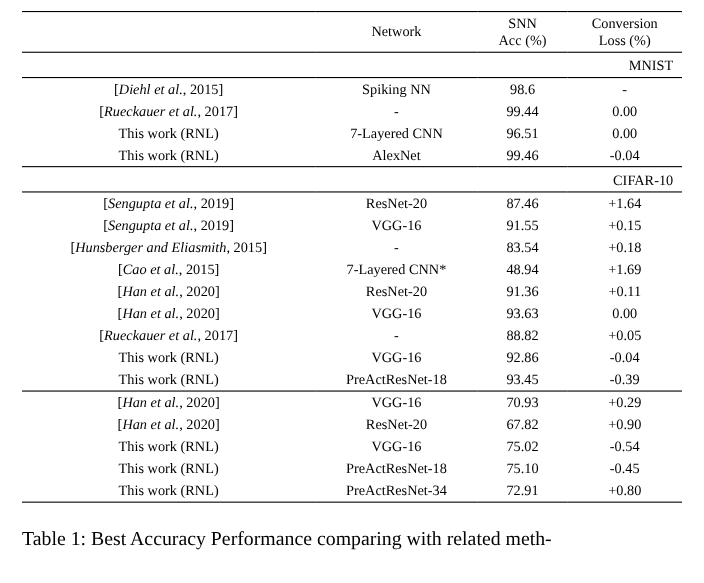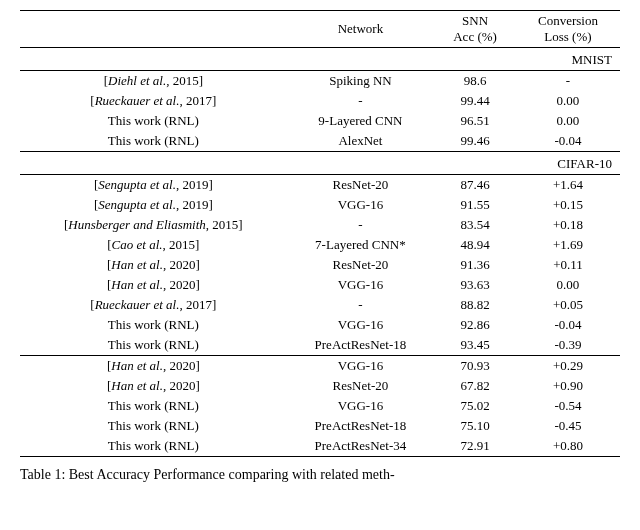--- a/index.html
+++ b/index.html
@@ -11,21 +11,21 @@
       width: 640px;
       min-height: 530px;
       padding: 10px 20px 10px 20px;
     }
     .table-container {
       width: 100%;
     }
     table {
       width: 100%;
       border-collapse: collapse;
-      margin-bottom: 8px;
+      margin-bottom: 20px;
     }
     th, td {
       padding: 2px 8px;
       text-align: center;
       font-size: 13px;
       vertical-align: middle;
     }
     td.left-col {
       text-align: center;
       white-space: nowrap;
@@ -40,21 +40,21 @@
     .first-in-section td {
       border-top: 1px solid #000;
     }
     .last-in-section td {
       border-bottom: 1px solid #000;
     }
     .bold-row td {
       font-weight: normal;
     }
     .table-caption {
-      font-size: 14px;
+      font-size: 18px;
       margin-top: 6px;
       line-height: 1.4;
     }
     .header-row th {
       border-top: 1.5px solid #000;
       border-bottom: 1px solid #000;
       font-weight: normal;
     }
   </style>
 </head>
@@ -81,21 +81,21 @@
           <td>-</td>
         </tr>
         <tr>
           <td class="left-col"><span>[<em>Rueckauer et al.</em>, 2017]</span></td>
           <td>-</td>
           <td>99.44</td>
           <td>0.00</td>
         </tr>
         <tr class=" bold-row">
           <td class="left-col">This work (RNL)</td>
-          <td>9-Layered CNN</td>
+          <td>7-Layered CNN</td>
           <td>96.51</td>
           <td>0.00</td>
         </tr>
         <tr class=" last-in-section bold-row">
           <td class="left-col">This work (RNL)</td>
           <td>AlexNet</td>
           <td>99.46</td>
           <td>-0.04</td>
         </tr>
         <tr class="section-header">

